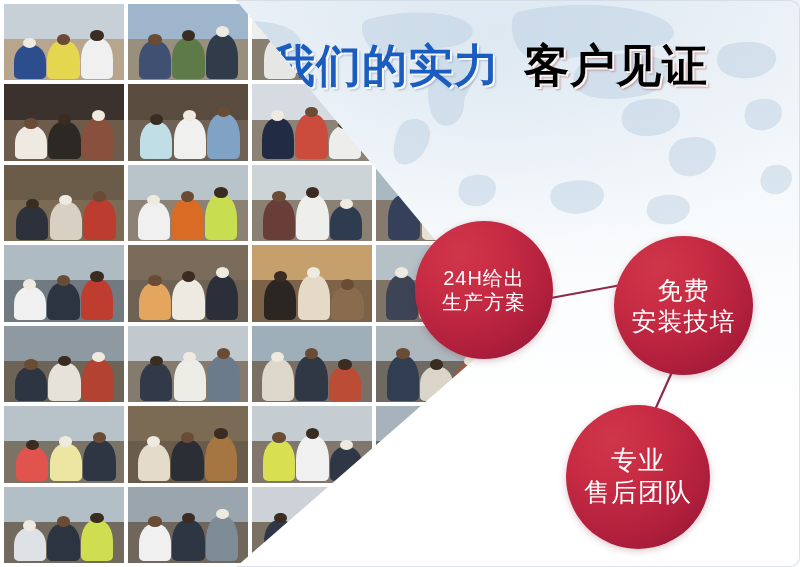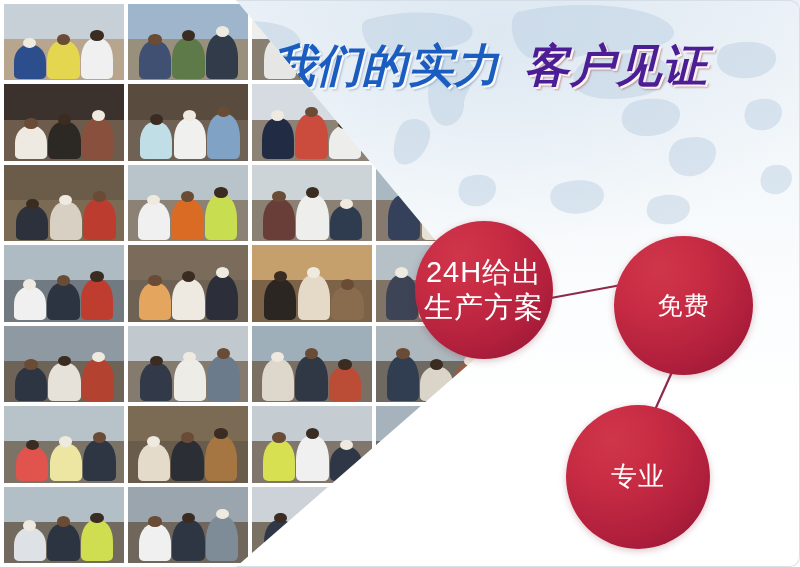--- a/index.html
+++ b/index.html
@@ -88,34 +88,33 @@
 
   
   .headline {
     position: absolute;
     left: 270px;
     top: 36px;
     display: flex;
     align-items: baseline;
     gap: 24px;
     white-space: nowrap;
-    font-style: italic;
   }
   .headline .blue {
     font-size: 45px;
     font-weight: 700;
     letter-spacing: 1px;
     color: #1a5cbf;
     text-shadow: 2px 2px 0 rgba(255,255,255,0.9), 3px 3px 2px rgba(70,100,150,0.35);
   }
   .headline .red {
     font-size: 45px;
     font-weight: 700;
     letter-spacing: 1px;
-    color: #4c1d95;
+    color: #000000;
     text-shadow: 2px 2px 0 rgba(255,255,255,0.9), 3px 3px 2px rgba(150,40,30,0.40);
   }
 
   .subline {
     position: absolute;
     right: 34px;
     text-align: right;
     color: #4b5a6b;
     font-size: 25px;
     letter-spacing: 2px;
@@ -137,21 +136,21 @@
     align-items: center;
     justify-content: center;
     color: #ffffff;
     text-align: center;
     line-height: 1.22;
     letter-spacing: 1px;
     background: radial-gradient(circle at 32% 24%, #d0364a 0%, #c62b43 34%, #b01f3c 68%, #8e1533 100%);
     box-shadow: 0 2px 7px rgba(120,20,45,0.25);
   }
   .bubble .ln { display: block; }
-  .bubble.b1 { left: 415px; top: 221px; width: 138px; height: 138px; font-size: 29px; }
+  .bubble.b1 { left: 415px; top: 221px; width: 138px; height: 138px; font-size: 20px; }
   .bubble.b2 { left: 614px; top: 236px; width: 139px; height: 139px; font-size: 25px; }
   .bubble.b3 { left: 566px; top: 405px; width: 144px; height: 144px; font-size: 26px; }
 </style>
 </head>
 <body>
 
 <div id="stage">
 
   <div class="panel-bg"></div>
 
@@ -479,19 +478,21 @@
       </div>
   </div>
 
   <div class="bubble b1">
     <span class="ln">24H给出</span>
     <span class="ln">生产方案</span>
   </div>
 
   <div class="bubble b2">
     <span class="ln">免费</span>
+    <span class="ln">安装技培</span>
   </div>
 
   <div class="bubble b3">
     <span class="ln">专业</span>
+    <span class="ln">售后团队</span>
   </div>
 
 </div>
 
 </body></html>

